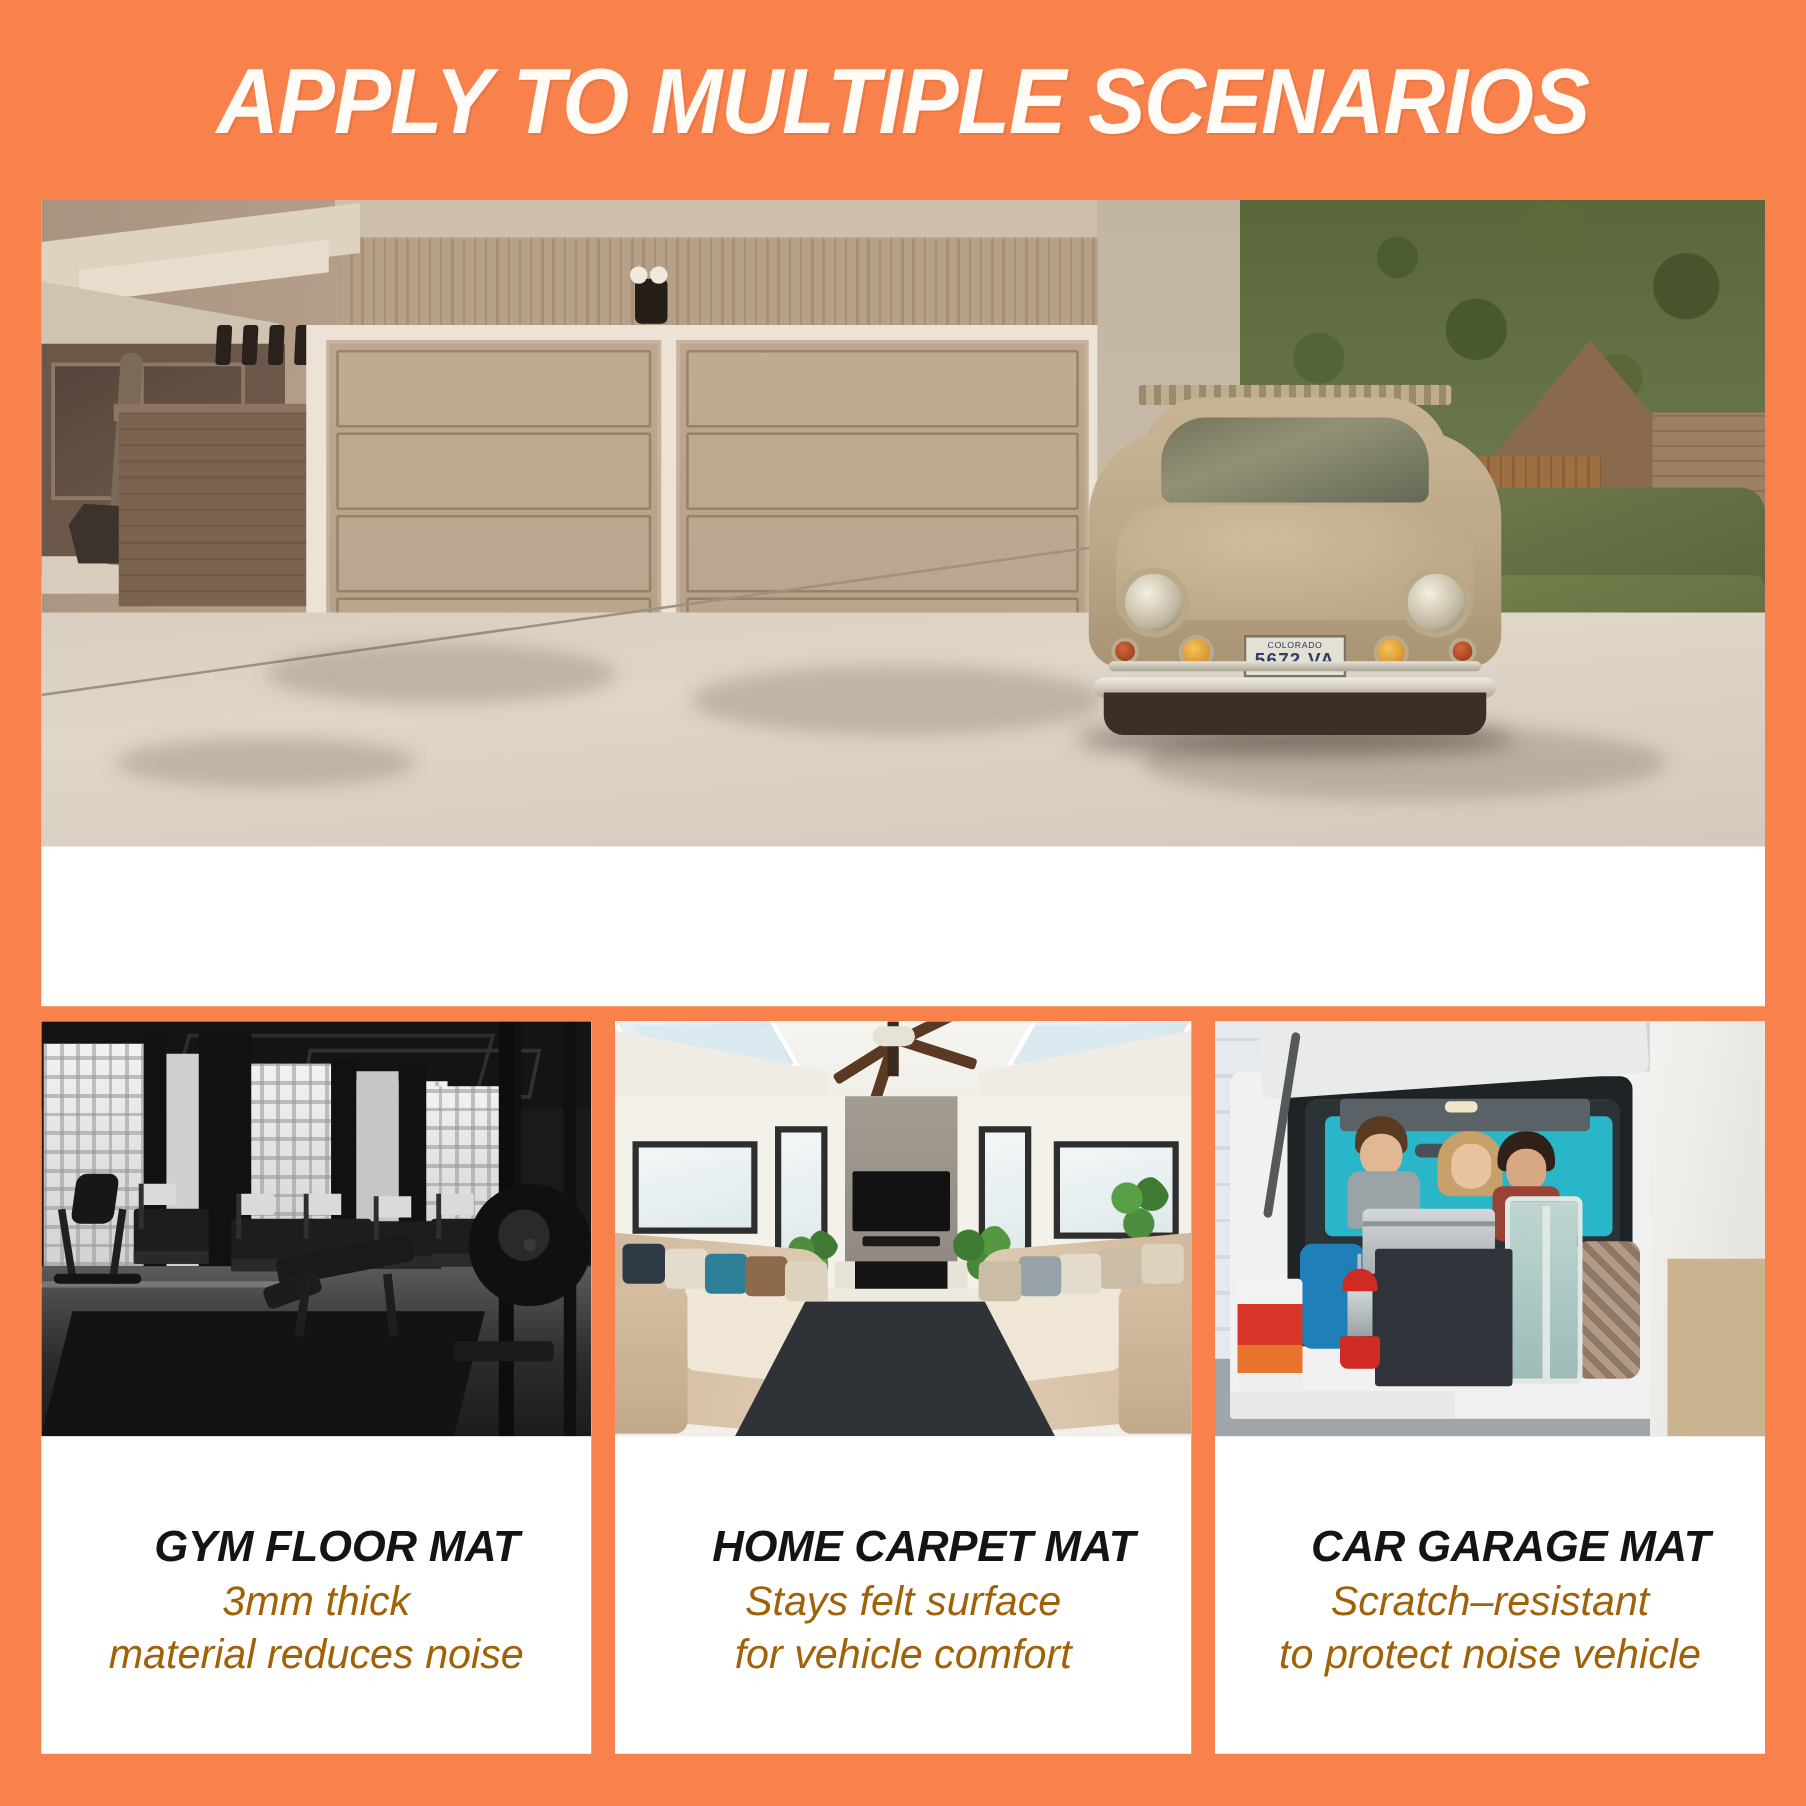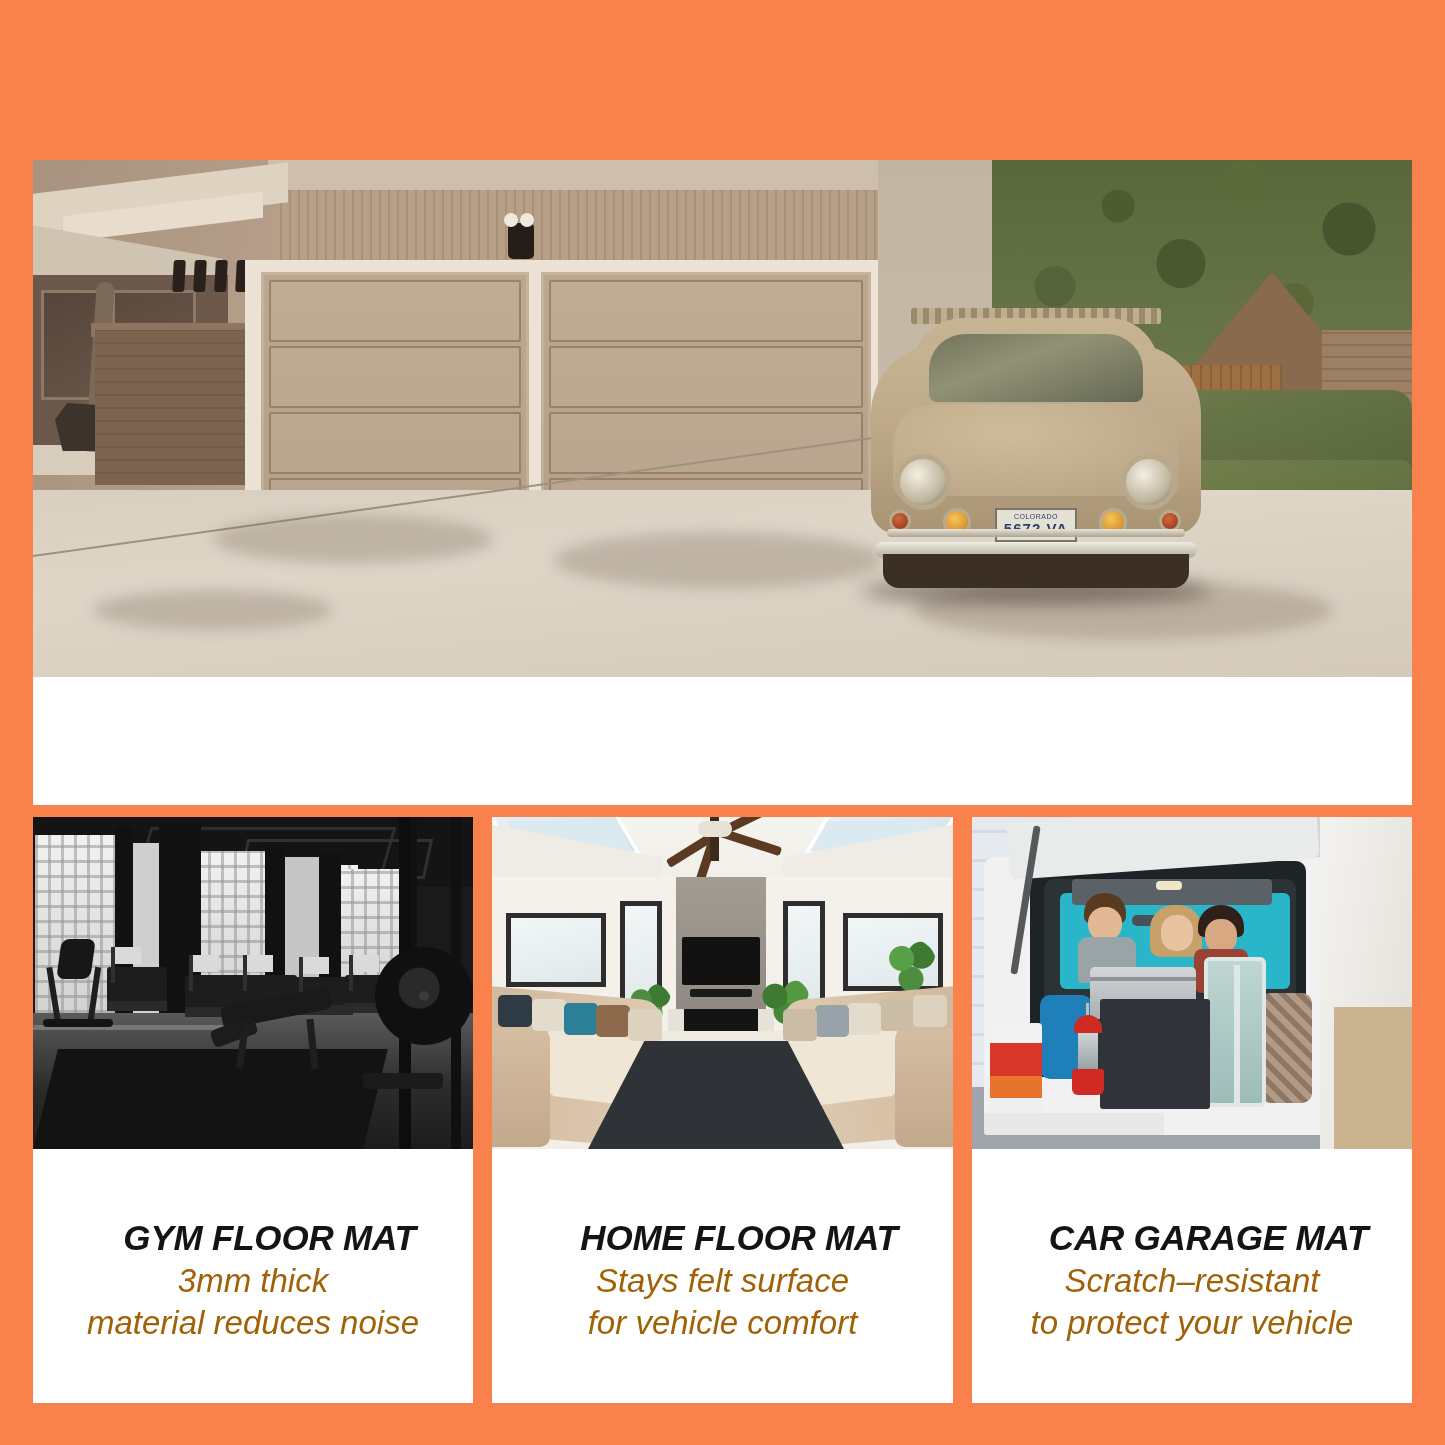--- a/index.html
+++ b/index.html
@@ -284,20 +284,23 @@
   .tr-pants{position:absolute;right:0;top:190px;width:78px;height:142px;background:#c9b48f;}
   .tr-tail{position:absolute;left:18px;top:206px;width:52px;height:92px;
     background:linear-gradient(180deg,#f2f2f2 0 22%,#d9362a 22% 58%,#e8732c 58% 82%,#efefef 82% 100%);border-radius:4px;}
   .tr-bumper{position:absolute;left:12px;top:296px;width:180px;height:22px;background:#e7e8e7;border-radius:3px;}
 </style>
 </head>
 <body>
 
 <div class="page">
 
+  <div class="header">
+    <div class="header-title">APPLY TO MULTIPLE SCENARIOS</div>
+  </div>
 
   <div class="hero">
 
     <div class="hero-photo">
       <div class="g-sky"></div>
 
       <div class="g-treeR"></div>
       <div class="g-neigh"></div>
       <div class="g-wallR"></div>
       <div class="g-fence"></div>
@@ -509,21 +512,21 @@
           <div class="lr-pil" style="right:6px;top:178px;background:#ddd2bd;"></div>
           <div class="lr-pil" style="right:40px;top:182px;background:#cbbda5;"></div>
           <div class="lr-pil" style="right:72px;top:186px;background:#e3dbcb;"></div>
           <div class="lr-pil" style="right:104px;top:188px;background:#97a3a8;"></div>
           <div class="lr-pil" style="right:136px;top:192px;background:#cbbda5;"></div>
 
           <div class="lr-carpet"></div>
         </div>
       </div>
       <div class="card-caption">
-        <div class="card-title">HOME FLOOR MAT</div>
+        <div class="card-title">HOME CARPET MAT</div>
         <div class="card-sub">Stays felt surface</div>
         <div class="card-sub">for vehicle comfort</div>
       </div>
     </div>
 
     <div class="card c3">
       <div class="card-photo">
         <div class="tr">
           <div class="tr-gdoor"></div>
           <div class="tr-ground"></div>
@@ -570,18 +573,18 @@
           <div class="tr-tail"></div>
           <div class="tr-bumper"></div>
 
           <div class="tr-person"></div>
           <div class="tr-pants"></div>
         </div>
       </div>
       <div class="card-caption">
         <div class="card-title">CAR GARAGE MAT</div>
         <div class="card-sub">Scratch–resistant</div>
-        <div class="card-sub">to protect your vehicle</div>
+        <div class="card-sub">to protect noise vehicle</div>
       </div>
     </div>
 
   </div>
 </div>
 
 </body></html>

